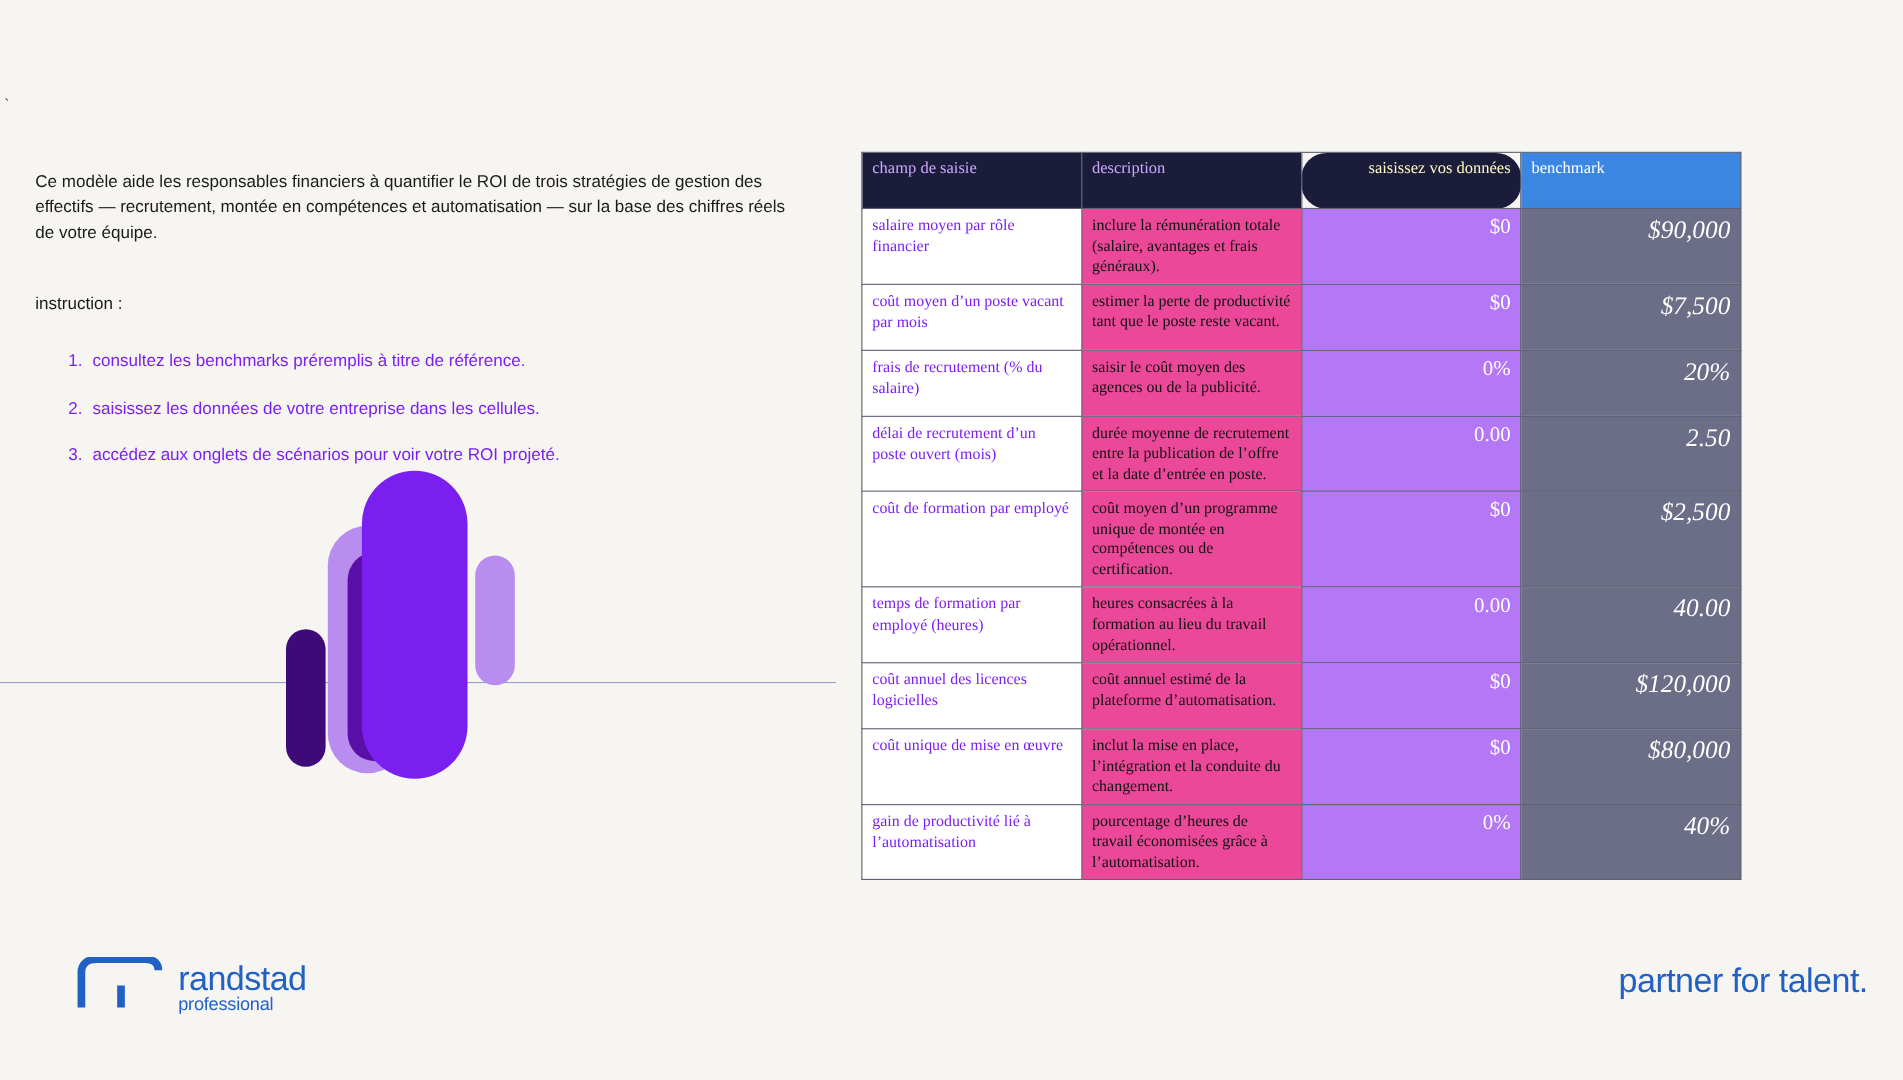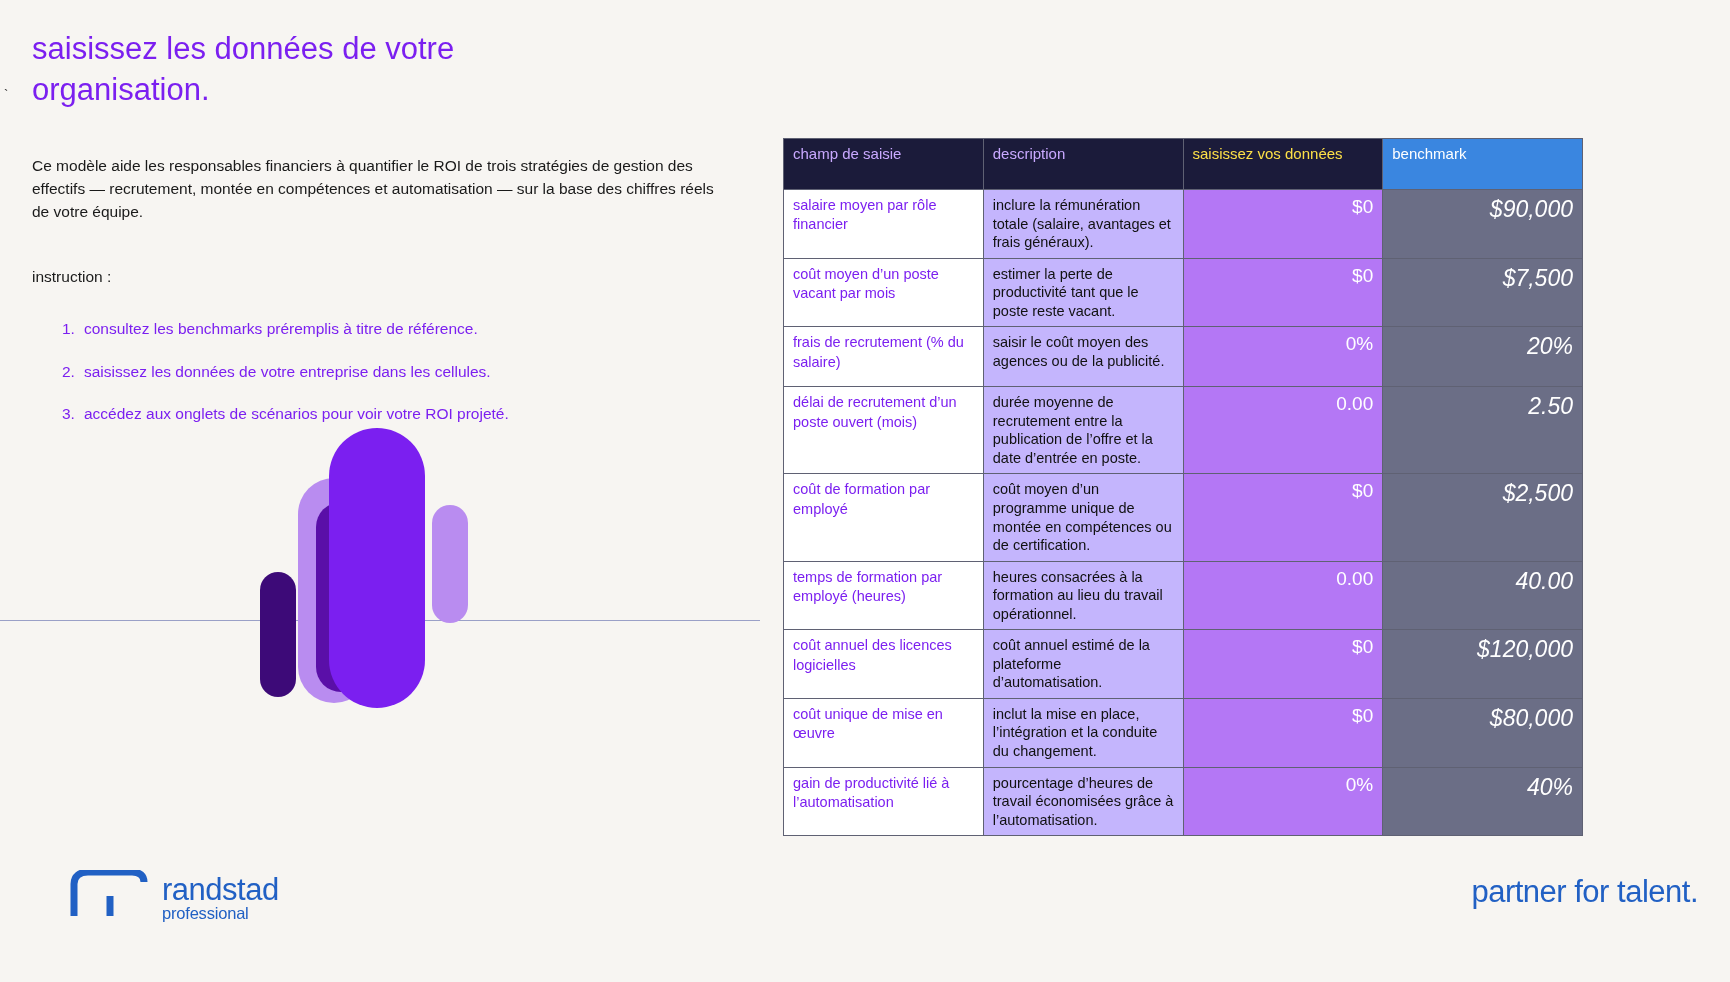--- a/index.html
+++ b/index.html
@@ -184,20 +184,21 @@
     color: #2160c4;
     letter-spacing: -0.5px;
   }
 
   
   .table-wrap {
     position: absolute;
     left: 783px;
     top: 138px;
     width: 688px;
+    font-family: Liberation Serif, serif;
   }
   table.data-table {
     border-collapse: collapse;
     width: 800px;
     table-layout: fixed;
   }
   table.data-table th, table.data-table td {
     vertical-align: top;
     padding: 6px 9px;
     border: 1px solid #5f6173;
@@ -207,38 +208,38 @@
     color: #ffffff;
     font-weight: 400;
     font-size: 15px;
     text-align: left;
     height: 38px;
     vertical-align: middle;
     border: 1px solid #1b1b3a;
   }
   thead th.h-field { color: #c9a9ff; }
   thead th.h-desc  { color: #c9a9ff; }
-  thead th.h-input { color: #fde047; text-align: left; }
+  thead th.h-input { color: #fef9c3; text-align: right; border-radius: 23px; }
   thead th.h-bench {
     background: #3a86e0;
     color: #ffffff;
     text-align: left;
   }
   td.c-field {
     color: #7b1ff0;
     font-size: 14.5px;
     line-height: 1.33;
     background: #ffffff;
     width: 232px;
   }
   td.c-desc {
     color: #111111;
     font-size: 14.5px;
     line-height: 1.28;
-    background: #c4b5fd;
+    background: #ec4899;
     width: 222px;
     overflow: hidden;
   }
   td.c-input {
     background: #b477f5;
     color: #ffffff;
     font-size: 19px;
     text-align: right;
     vertical-align: bottom;
     width: 152px;
@@ -256,21 +257,20 @@
   }
   tbody tr { height: 60px; }
 </style>
 </head>
 <body>
 
 <div class="left-col">
 
   <div class="tick-mark">`</div>
 
-  <h1 class="page-title">saisissez les données de votre organisation.</h1>
 
   <p class="intro-para">Ce modèle aide les responsables financiers à quantifier le ROI de trois stratégies de gestion des effectifs — recrutement, montée en compétences et automatisation — sur la base des chiffres réels de votre équipe.</p>
 
 
   <div class="instruction-label">instruction :</div>
 
   <div class="steps">
     <div class="step-row">
       <span class="step-num">1.</span>
       <span>consultez les benchmarks préremplis à titre de référence.</span>

